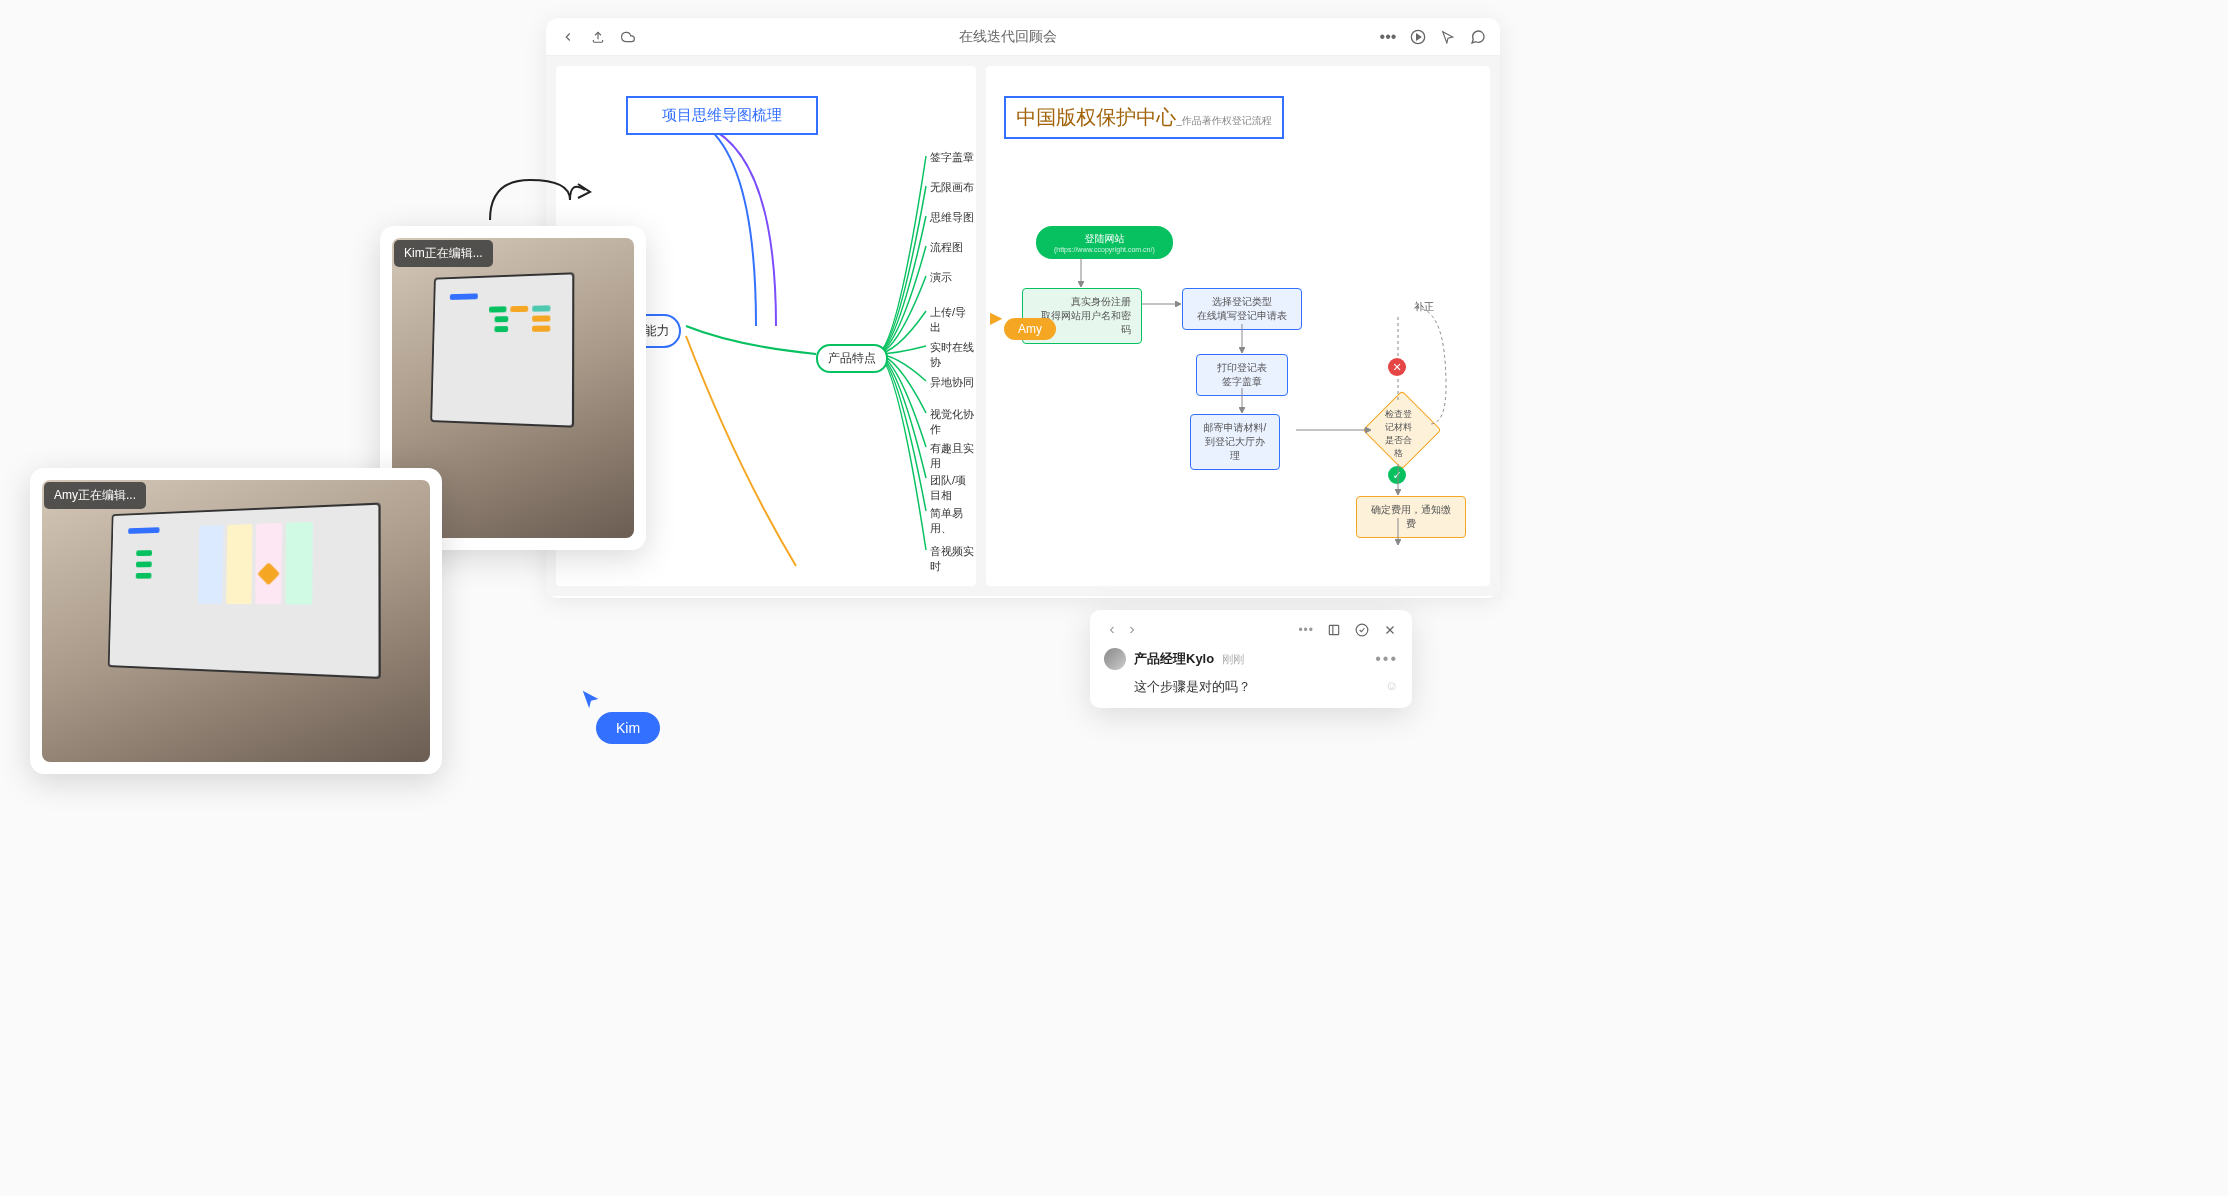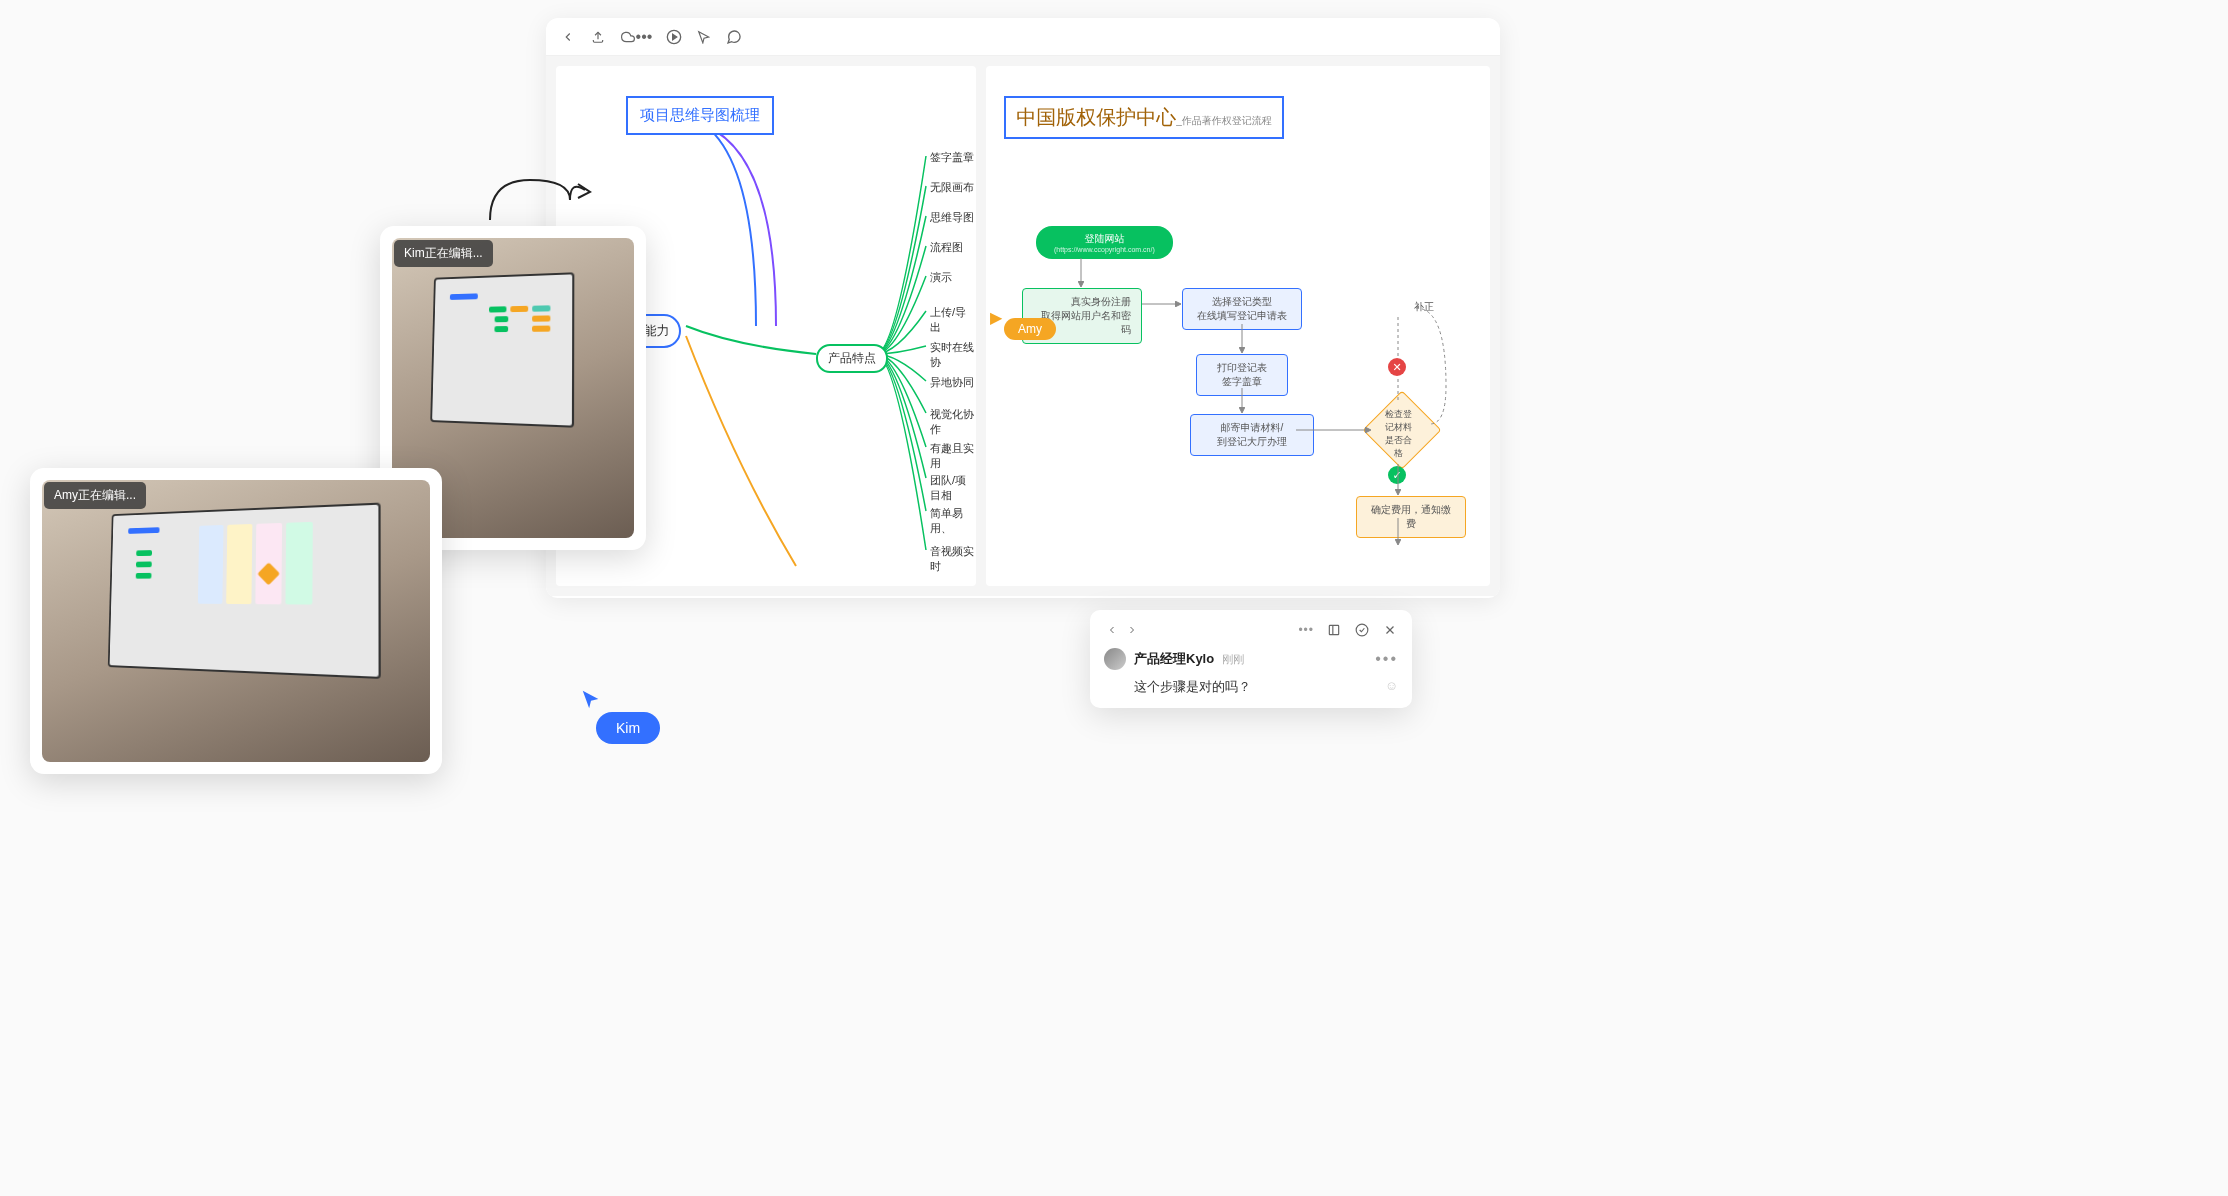--- a/index.html
+++ b/index.html
@@ -13,21 +13,21 @@
 .tb-title { flex:1; text-align:center; font-size:14px; color:#666; }
 .tb-right { display:flex; gap:14px; align-items:center; }
 
 
 .canvas { position:relative; height:540px; background:#f5f5f5; padding:10px; display:flex; gap:10px; }
 .board { background:#fff; border-radius:4px; position:relative; overflow:hidden; }
 .board-left { width:420px; }
 .board-right { flex:1; }
 
 
-.mm-title { position:absolute; top:30px; left:70px; background:#fff; border:2px solid #3370ff; color:#3370ff; padding:8px 12px; font-size:15px; font-weight:500; }
+.mm-title { position:absolute; top:30px; left:70px; background:#fff; border:2px solid #3370ff; color:#3370ff; padding:8px 34px; font-size:15px; font-weight:500; }
 .mm-root { position:absolute; top:248px; left:40px; background:#fff; border:2px solid #3370ff; border-radius:18px; padding:6px 10px; font-size:13px; color:#333; }
 .mm-hub { position:absolute; top:278px; left:260px; background:#fff; border:2px solid #07c160; border-radius:14px; padding:4px 10px; font-size:12px; color:#333; }
 .mm-leaf { position:absolute; font-size:11px; color:#333; }
 
 
 .fc-title { position:absolute; top:30px; left:18px; width:280px; text-align:center; border:2px solid #3370ff; padding:6px; }
 .fc-title-main { color:#a16207; font-size:20px; font-weight:500;font-family:Liberation Mono, monospace; }
 .fc-title-sub { color:#888; font-size:10px; }
 .fc-cols { position:absolute; top:88px; left:0; right:0; display:flex; height:38px; }
 .fc-col { flex:1; display:flex; align-items:center; padding-left:14px; color:#fff; font-size:12px; }
@@ -99,20 +99,21 @@
             <polyline points="7 9 12 4 17 9"></polyline>
             <line x1="12" y1="4" x2="12" y2="16"></line>
           </svg>
         </span>
       <span class="tb-icon">
           <svg width="16" height="14" viewBox="0 0 24 24" fill="none" stroke="currentColor" stroke-width="2">
             <path d="M18 10h-1.26A8 8 0 109 20h9a5 5 0 000-10z"></path>
           </svg>
         </span>
     </div>
+    <div class="tb-title">在线迭代回顾会</div>
     <div class="tb-right">
       <span class="tb-icon">•••</span>
       <span class="tb-icon">
           <svg width="16" height="16" viewBox="0 0 24 24" fill="none" stroke="currentColor" stroke-width="2">
             <circle cx="12" cy="12" r="10"></circle>
             <polygon points="10 8 16 12 10 16 10 8" fill="currentColor"></polygon>
           </svg>
         </span>
       <span class="tb-icon">
           <svg width="14" height="14" viewBox="0 0 24 24" fill="none" stroke="currentColor" stroke-width="2">
@@ -176,21 +177,21 @@
       <div class="fc-node fc-green-fill" style="top:160px;left:50px">
         <div>登陆网站</div>
         <div style="font-size:7px;opacity:.8">(https://www.ccopyright.com.cn/)</div>
       </div>
       <div class="fc-node fc-green" style="top:222px;left:36px;width:120px;white-space:pre-line">真实身份注册
 取得网站用户名和密码</div>
       <div class="fc-node fc-blue" style="top:222px;left:196px;width:120px;white-space:pre-line">选择登记类型
 在线填写登记申请表</div>
       <div class="fc-node fc-blue" style="top:288px;left:210px;width:92px;white-space:pre-line">打印登记表
 签字盖章</div>
-      <div class="fc-node fc-blue" style="top:348px;left:204px;width:124px;white-space:pre-line">邮寄申请材料/
+      <div class="fc-node fc-blue" style="top:348px;left:204px;width:90px;white-space:pre-line">邮寄申请材料/
 到登记大厅办理</div>
       <div class="fc-node" style="top:228px;left:418px;font-size:10px;color:#555">补正</div>
       <div class="fc-node fc-yellow fc-diamond" style="top:336px;left:388px">
           <span>检查登记材料
 是否合格</span>
         </div>
       <div class="fc-node fc-yellow" style="top:430px;left:370px;width:110px">确定费用，通知缴费</div>
       <div class="fc-x" style="top:292px;left:402px">✕</div>
       <div class="fc-check" style="top:400px;left:402px">✓</div>
       <svg class="mm-svg" width="500" height="540">

